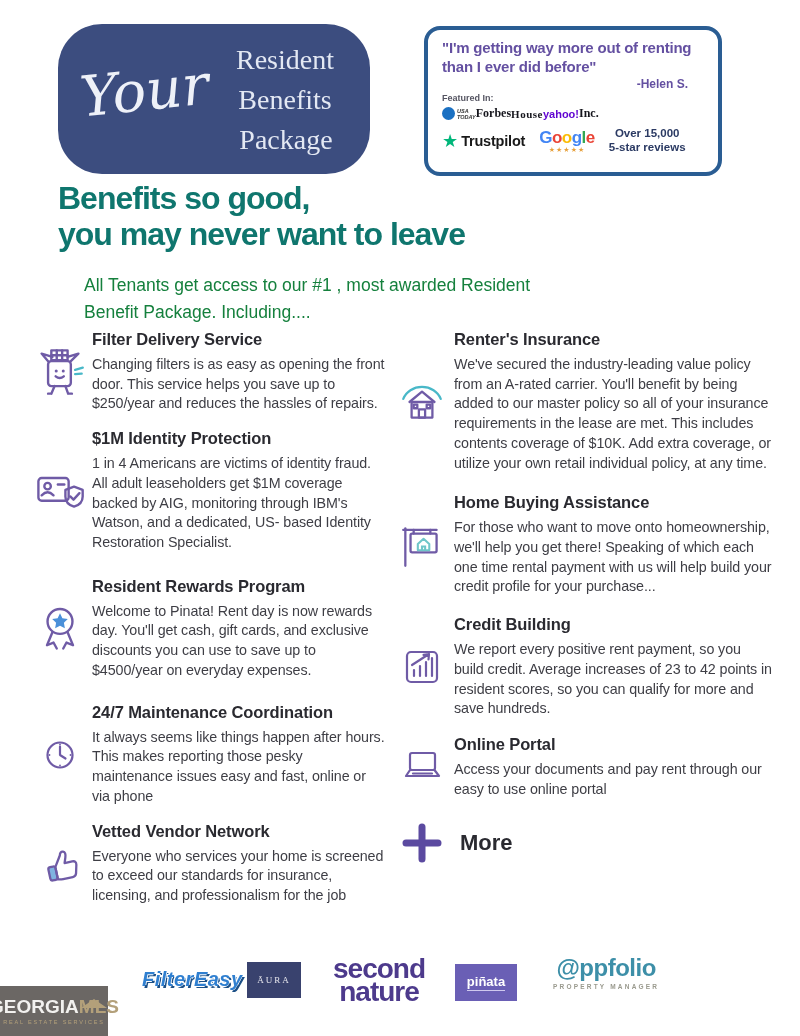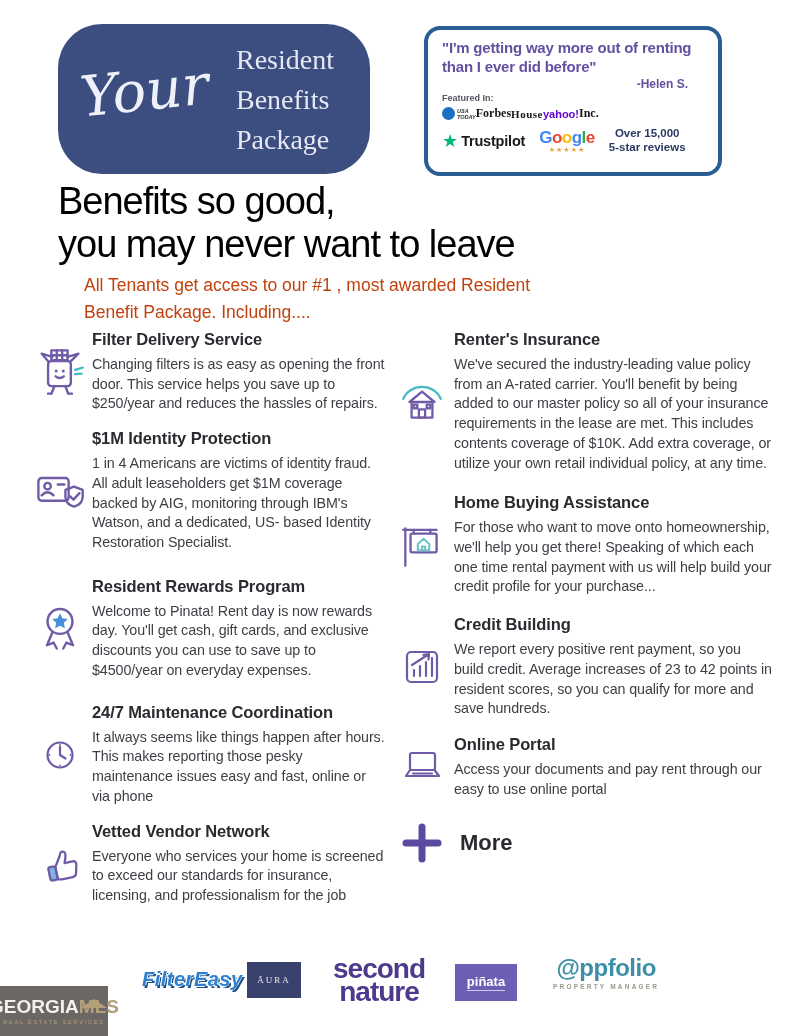--- a/index.html
+++ b/index.html
@@ -5,21 +5,21 @@
   * { margin:0; padding:0; box-sizing:border-box; }
   html,body { background:#ffffff; }
   body { font-family:"Liberation Sans", sans-serif; }
   .page { position:relative; width:800px; height:1036px; background:#fff; overflow:hidden; margin:0 auto; }
 
   
   .badge { position:absolute; left:58px; top:24px; width:312px; height:150px;
            background:#3c4d7f; border-radius:44px; }
   .badge-script { position:absolute; left:22px; top:34px; font-family:"DejaVu Serif", serif;
            font-style:italic; font-size:56px; color:#eef1f8; transform:rotate(-6deg); font-weight:400; }
-  .badge-lines { position:absolute; right:36px; top:16px; text-align:left;
+  .badge-lines { position:absolute; right:36px; top:16px; text-align:center;
            font-family:"Liberation Serif", serif; font-size:28px; line-height:40px; color:#e3e8f3; }
   .badge-lines .l2 { }
   .badge-lines .l3 { margin-right:-2px; }
 
   
   .quote-card { position:absolute; left:424px; top:26px; width:298px; height:150px;
            background:#fff; border:4px solid #2a5d93; border-radius:16px; padding:8px 12px 6px 14px; }
   .quote-text { color:#6450a1; font-weight:bold; font-size:15px; line-height:1.28; letter-spacing:-0.2px; }
   .quote-attrib { color:#6450a1; font-weight:bold; font-size:12px; text-align:right; margin:1px 18px 2px 0; }
   .featured-label { font-size:9px; color:#555562; font-weight:bold; }
@@ -33,23 +33,23 @@
   .review-row { display:flex; align-items:center; gap:14px; margin-top:6px; }
   .trustpilot { display:flex; align-items:center; gap:3px; }
   .tp-star { color:#00b67a; font-size:18px; line-height:1; }
   .tp-word { font-size:14.5px; font-weight:bold; color:#191919; letter-spacing:-0.2px; }
   .google-wrap { text-align:center; }
   .google-word { font-size:17px; font-weight:bold; letter-spacing:-0.5px; line-height:1; }
   .google-stars { font-size:7px; color:#e7a13d; letter-spacing:1px; line-height:1; }
   .reviews-txt { font-size:11.5px; font-weight:bold; color:#2b3a63; line-height:1.2; text-align:center; }
 
   
-  .headline { position:absolute; left:58px; top:180px; color:#000000; font-weight:normal;
-           font-size:38px; letter-spacing:-1px; line-height:1.14; }
-  .subhead { position:absolute; left:84px; top:272px; color:#c2410c; font-size:17.5px; line-height:1.55; }
+  .headline { position:absolute; left:58px; top:180px; color:#0f766e; font-weight:bold;
+           font-size:32px; letter-spacing:-1px; line-height:1.14; }
+  .subhead { position:absolute; left:84px; top:272px; color:#15803d; font-size:17.5px; line-height:1.55; }
 
   
   .benefits { position:absolute; left:28px; top:330px; width:748px; display:flex; }
   .col-left  { width:362px; }
   .col-right { width:386px; }
   .benefit { display:flex; margin-bottom:15px; }
   .icon-col { width:64px; flex:none; display:flex; align-items:center; justify-content:center; }
   .text-col { flex:1; padding-right:4px; }
   .b-title { font-size:16.5px; font-weight:bold; color:#2a2a30; margin-bottom:6px; letter-spacing:-0.1px; }
   .b-body  { font-size:14.3px; color:#3e3e45; line-height:1.38; letter-spacing:-0.1px; }

